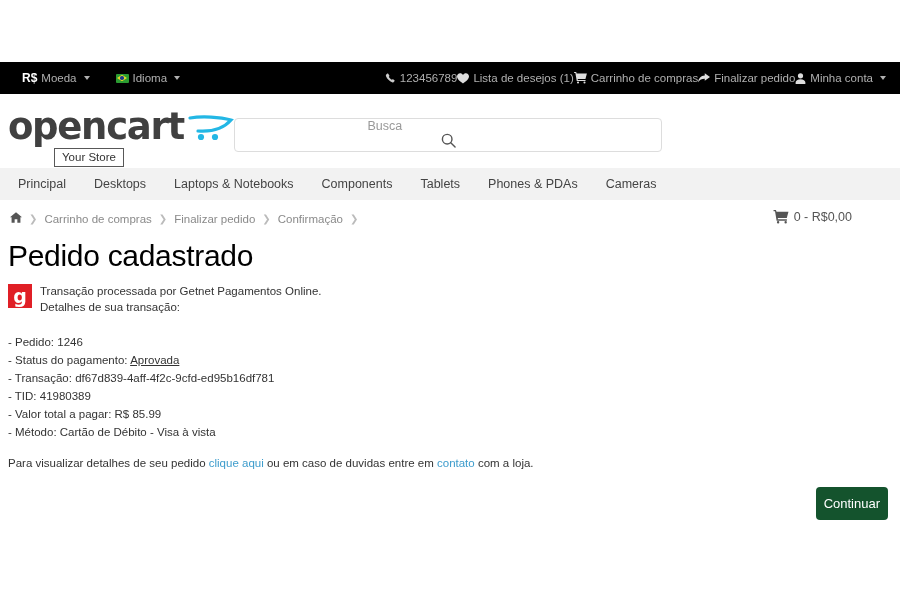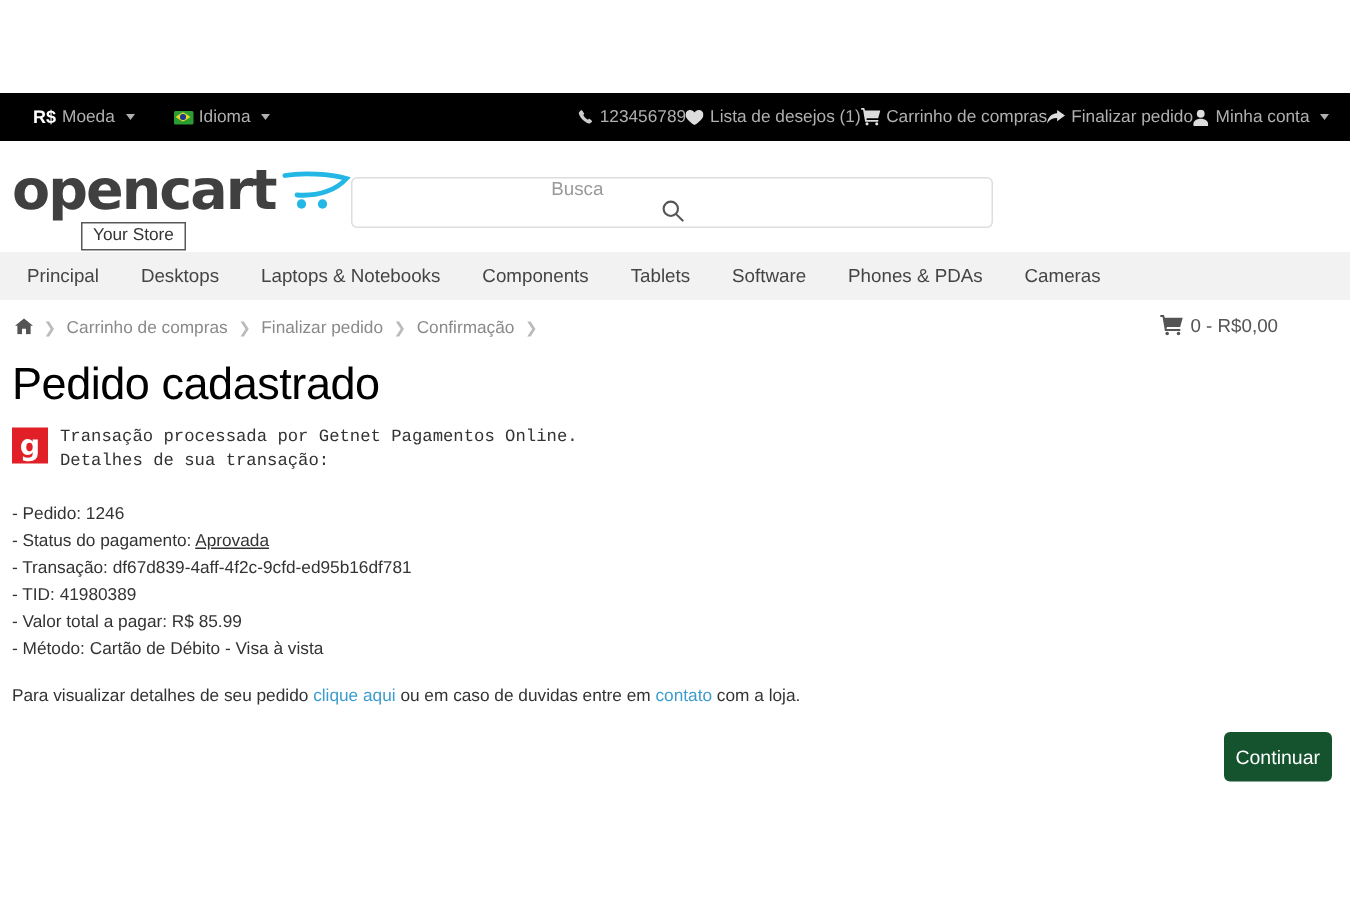--- a/index.html
+++ b/index.html
@@ -204,21 +204,21 @@
     font-size: 19px;
     font-weight: bold;
     font-family: "DejaVu Sans", sans-serif;
     display: flex;
     align-items: center;
     justify-content: center;
     line-height: 1;
     flex: none;
     margin-top: 1px;
   }
-  .gateway-lines { font-size: 11.5px; color: #333333; line-height: 16px; font-family: Liberation Mono, monospace; }
+  .gateway-lines { font-size: 11.5px; color: #333333; line-height: 16px; }
 
   .details {
     margin: 18px 0 0 8px;
     font-size: 11.5px;
     color: #333333;
     line-height: 16px;
   }
   .details div { padding: 1px 0; }
   .u-link { text-decoration: underline; color: #333333; cursor: pointer; }
 
@@ -354,21 +354,20 @@
     </span>
   </button>
 </div>
 
 <nav class="navbar">
   <div class="nav-item">Principal</div>
   <div class="nav-item">Desktops</div>
   <div class="nav-item">Laptops &amp; Notebooks</div>
   <div class="nav-item">Components</div>
   <div class="nav-item">Tablets</div>
-  <div class="nav-item">Software</div>
   <div class="nav-item">Phones &amp; PDAs</div>
   <div class="nav-item">Cameras</div>
 </nav>
 
 <div class="content">
 
   <div class="breadcrumb">
     <span class="home-ic">
       <svg width="12" height="11" viewBox="0 0 16 14" fill="#555555">
           <path d="M8 0 0 6.6h2.1V14h4.1V9.3h3.6V14h4.1V6.6H16L8 0z"></path>

